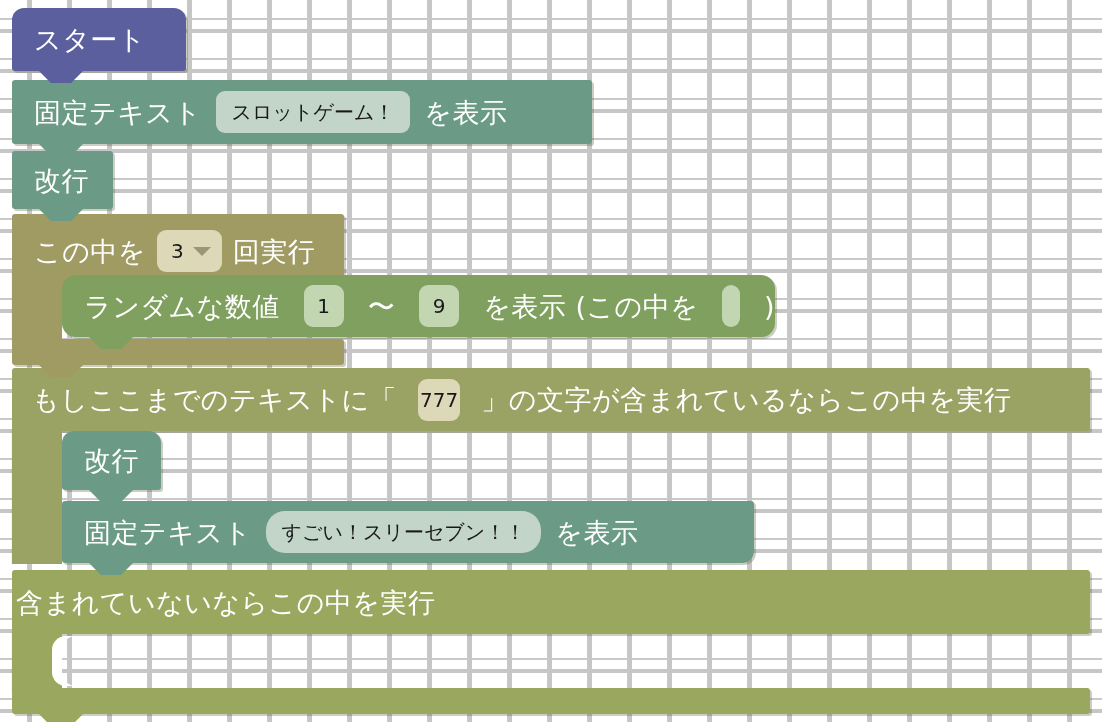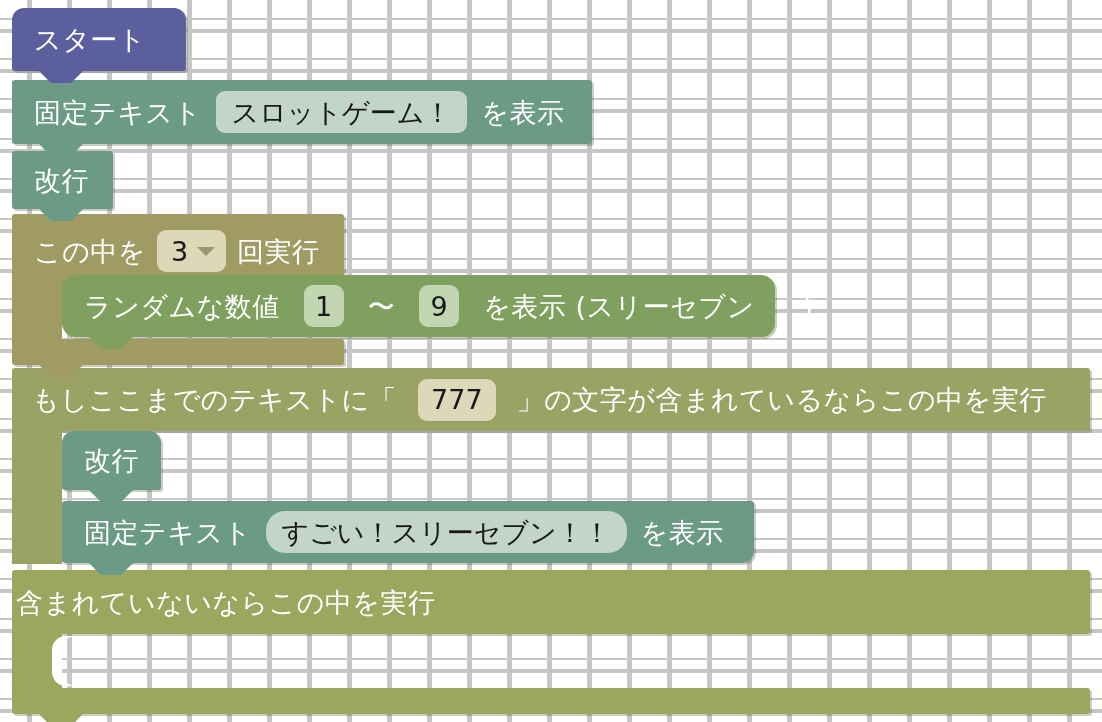--- a/index.html
+++ b/index.html
@@ -86,21 +86,21 @@
     z-index: 2;
   }
 
   
   .field {
     display: inline-flex;
     align-items: center;
     justify-content: center;
     border-radius: 9px;
     color: #18181a;
-    font-size: 27px;
+    font-size: 20px;
     line-height: 1;
   }
   .field-pale   { background: #c3d5c8; }
   .field-green  { background: #c2d6b2; }
   .field-khaki  { background: #dcd8b8; }
 
   .caret {
     width: 0; height: 0;
     margin-left: 9px;
     border-left: 9px solid transparent;
@@ -170,32 +170,32 @@
       <span class="notch-down" style="background:#a09a63; bottom:-12px;"></span>
     </div>
 
     <div class="blk" style="left:50px; top:61px; width:713px; height:62px;
                 background:#7fa05e; border-radius:14px;
                 padding-left:22px; gap:24px;">
       <span class="blk-label">ランダムな数値</span>
       <span class="field field-green" style="height:42px; min-width:16px; padding:0 12px;">1</span>
       <span class="blk-label">〜</span>
       <span class="field field-green" style="height:42px; min-width:16px; padding:0 12px;">9</span>
-      <span class="blk-label">を表示 (スリーセブン</span>
+      <span class="blk-label">を表示 (この中を</span>
       <span class="field field-green" style="height:42px; width:24px;"></span>
       <span class="blk-label">)</span>
       <span class="notch-down" style="background:#7fa05e;"></span>
     </div>
   </div>
 
   <div class="c-wrap" style="left:12px; top:368px; width:1078px; height:198px;">
     <div class="c-head" style="left:0; top:0; width:1078px; height:63px;
                 background:#9aa264; border-radius:3px; padding-left:20px; gap:17px;">
       <span class="blk-label">もしここまでのテキストに「</span>
-      <span class="field field-khaki" style="height:42px; padding:0 13px; margin:0 4px;" title="文字列">777</span>
+      <span class="field field-khaki" style="height:42px; padding:0 2px; margin:0 4px;" title="文字列">777</span>
       <span class="blk-label">」の文字が含まれているならこの中を実行</span>
     </div>
     <div class="c-spine" style="left:0; top:61px; width:50px; height:135px; background:#9aa264;"></div>
 
     <div class="blk" style="left:50px; top:63px; width:99px; height:59px;
                 background:#6b9b87; border-radius:12px 12px 3px 3px; padding-left:22px;">
       <span class="blk-label">改行</span>
       <span class="notch-down" style="background:#6b9b87;"></span>
     </div>
 

